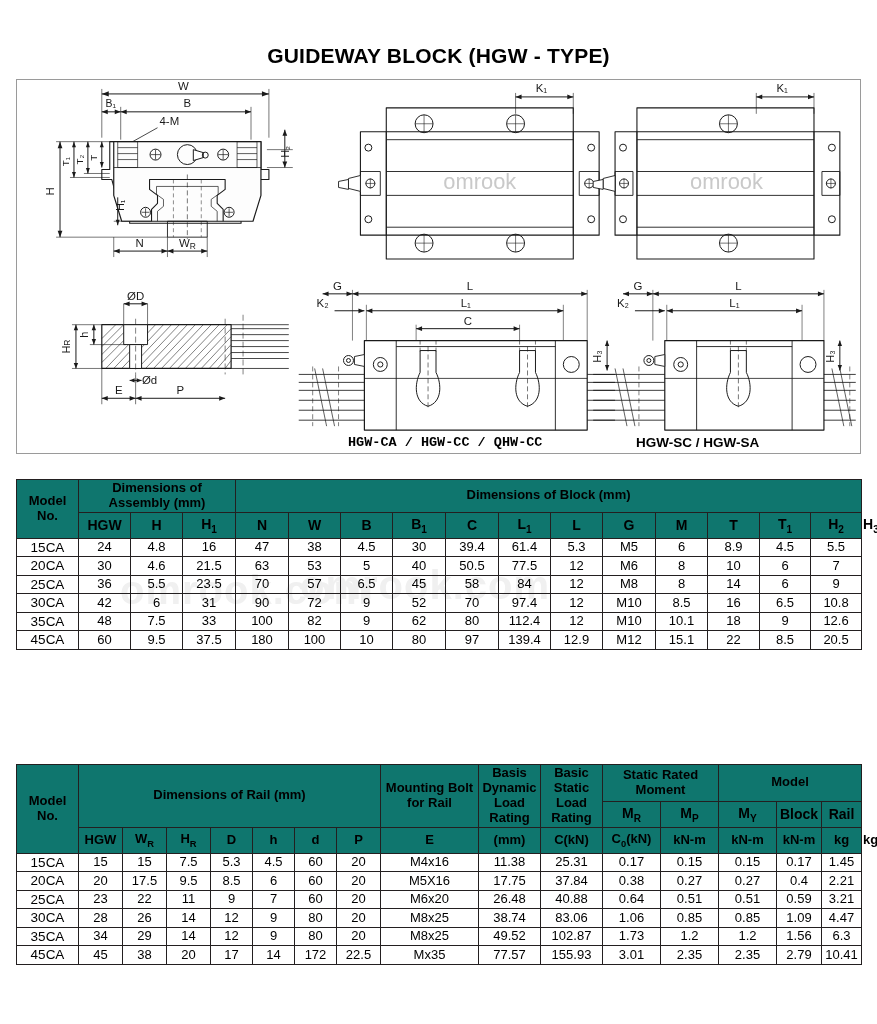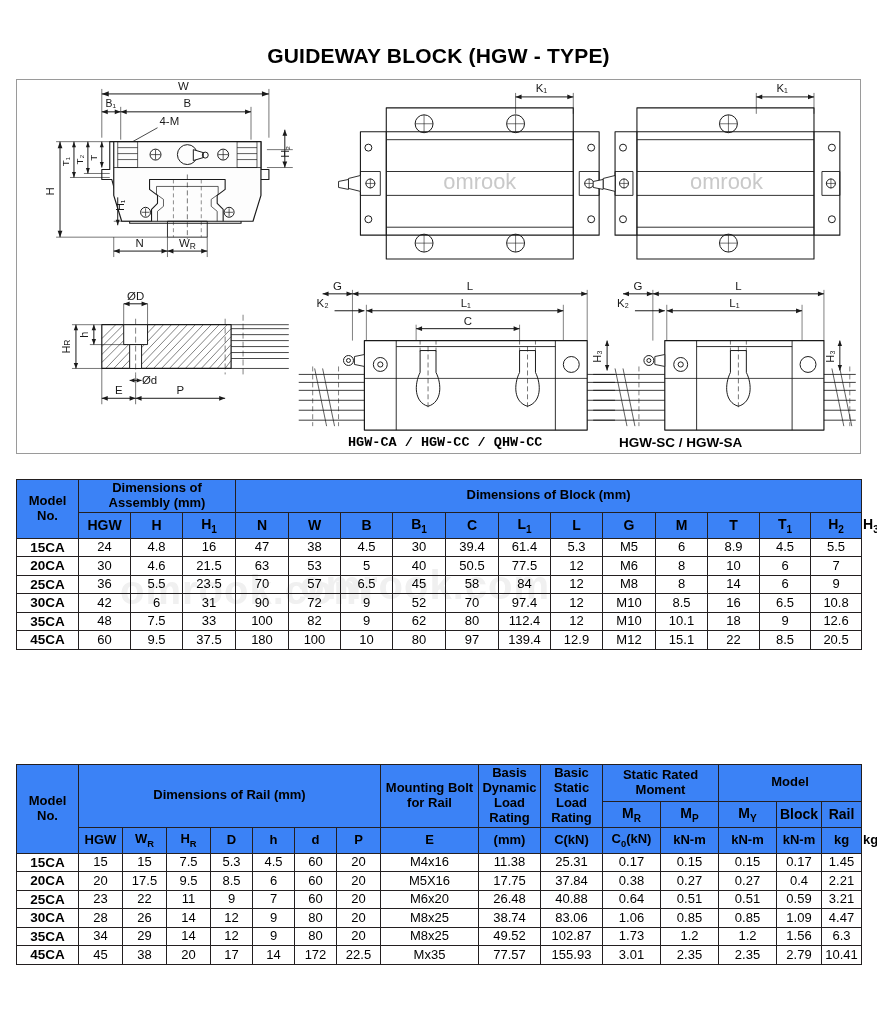--- a/index.html
+++ b/index.html
@@ -36,21 +36,21 @@
     background: #ffffff;
   }
   #drawing-svg { display: block; width: 100%; height: 100%; }
 
   .view-caption {
     position: absolute;
     font-size: 13.5px; font-weight: bold;
     color: #000000; white-space: nowrap;
   }
   #caption-ca { left: 348px; top: 404px; font-family: Liberation Mono, monospace; }
-  #caption-sc { left: 619px; top: 404px; }
+  #caption-sc { left: 636px; top: 404px; }
 
   
   #brand-logo {
     position: absolute;
     left: 238px; top: 427px;
     height: 34px;
     z-index: 40;
     display: flex; align-items: center;
     pointer-events: none;
   }
@@ -109,26 +109,26 @@
   .spec-table td, .spec-table th {
     border: 1.5px solid #231f20;
     text-align: center;
     vertical-align: middle;
     font-size: 13px;
     color: #000000;
     padding: 1px 1px;
     line-height: 1.15;
   }
   .spec-table th {
-    background: #3b82f6;
+    background: #0f766e;
     font-weight: bold;
   }
   .spec-table td.model {
     background: #ffffff;
-    font-weight: bold;
+    font-weight: normal;
     font-size: 13.5px;
   }
   .spec-table td.val {
     background: transparent;
     font-weight: normal;
   }
   .spec-table th.grp { font-size: 13px; }
   .spec-table th.sub { font-size: 14px; height: 26px; }
   .spec-table th.unit { font-size: 13px; height: 26px; }
   sub { font-size: 0.72em; }

